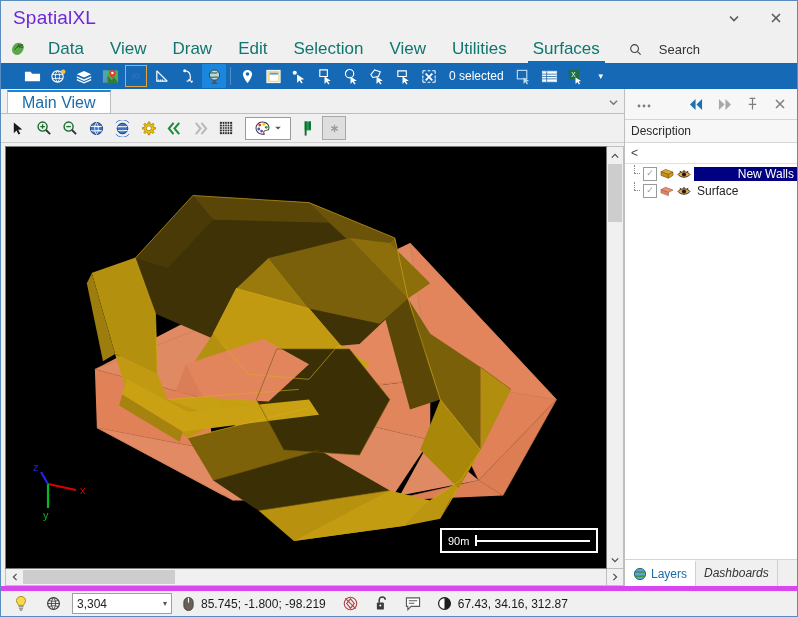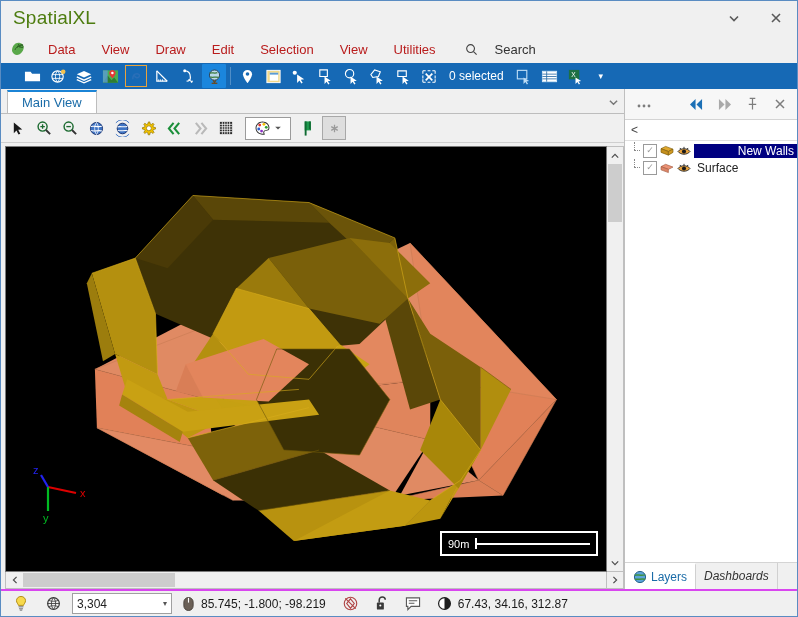--- a/index.html
+++ b/index.html
@@ -28,21 +28,21 @@
   .titlebar {
     height: 34px;
     background: #f0f0f0;
     display: flex;
     align-items: center;
     position: relative;
     flex: 0 0 auto;
   }
   .app-title {
     font-size: 19px;
-    color: #4d7c0f;
+    color: #6d28d9;
     padding-left: 12px;
     letter-spacing: .2px;
     font-family: "Liberation Sans", sans-serif;
   }
   .title-buttons {
     margin-left: auto;
     display: flex;
     align-items: center;
     height: 100%;
   }
@@ -62,22 +62,22 @@
     flex: 0 0 auto;
     position: relative;
   }
   .menu-logo {
     width: 34px;
     display: flex; align-items: center; justify-content: center;
   }
   .menu-item {
     padding: 0 13px;
     display: flex; align-items: center;
-    font-size: 13px;
-    color: #b91c1c;
+    font-size: 17px;
+    color: #0f766e;
     position: relative;
     white-space: nowrap;
   }
   .menu-item.active::after {
     content: "";
     position: absolute;
     left: 8px; right: 8px; bottom: 0;
     height: 2px;
     background: #0d6fb8;
   }
@@ -141,21 +141,21 @@
     display: flex;
     align-items: flex-end;
     background: #f0f0f0;
     border-bottom: 1px solid #bdbdbd;
     position: relative;
   }
   .doc-tab {
     height: 23px;
     padding: 0 14px;
     display: flex; align-items: center;
-    font-size: 13px;
+    font-size: 16px;
     color: #1b6ca8;
     background: #ffffff;
     border: 1px solid #bdbdbd;
     border-bottom: none;
     border-top: 2px solid #1b84d6;
     margin-left: 6px;
     box-sizing: border-box;
   }
   .tab-collapse {
     margin-left: auto;
@@ -379,21 +379,21 @@
   .panel-tab.active {
     background: #ffffff;
     border-top: 2px solid #ffffff;
   }
   .panel-tab.inactive { color: #333; background: #f0f0f0; font-style: italic; }
 
   
   .statusbar {
     height: 25px;
     background: #f0f0f0;
-    border-top: 2px solid #d946ef;
+    border-top: 5px solid #d946ef;
     display: flex;
     align-items: center;
     flex: 0 0 auto;
     padding-left: 6px;
     gap: 4px;
   }
   .sb-cell {
     display: flex; align-items: center; gap: 6px;
     padding: 0 6px;
     font-size: 12px;
@@ -454,20 +454,23 @@
       <span>Edit</span>
     </div>
     <div class="menu-item">
       <span>Selection</span>
     </div>
     <div class="menu-item">
       <span>View</span>
     </div>
     <div class="menu-item">
       <span>Utilities</span>
+    </div>
+    <div class="menu-item active">
+      <span>Surfaces</span>
     </div>
     <div class="menu-search">
       <svg width="13" height="13" viewBox="0 0 14 14">
         <circle cx="6" cy="6" r="4.2" stroke="#444" stroke-width="1.2" fill="none"></circle>
         <path d="M9.2 9.2 L12.5 12.5" stroke="#444" stroke-width="1.2"></path>
       </svg>
       <span>Search</span>
     </div>
   </div>
 
@@ -871,20 +874,21 @@
             <path d="M4 1.5 H10 M7 1.5 V8 M3 8 H11 M7 8 V13.5" stroke="#7d7d7d" stroke-width="1.3" fill="none"></path>
           </svg>
         </div>
         <div class="dock-btn">
           <svg width="12" height="12" viewBox="0 0 12 12">
             <path d="M2 2 L10 10 M10 2 L2 10" stroke="#7d7d7d" stroke-width="1.5"></path>
           </svg>
         </div>
       </div>
 
+      <div class="tree-header">Description</div>
       <div class="tree-filter">&lt;</div>
 
       <div class="tree-body">
 
         <div class="tree-row selected">
           <span class="tree-elbow"></span>
           <span class="chk">✓</span>
           <svg width="14" height="12" viewBox="0 0 15 13">
             <path d="M1 4 L6 1.5 L14 4.5 L9 7 Z" fill="#e0a72c" stroke="#7a5a0a" stroke-width=".7"></path>
             <path d="M1 4 L1 8 L9 11 L9 7 Z" fill="#c58f1c" stroke="#7a5a0a" stroke-width=".7"></path>

